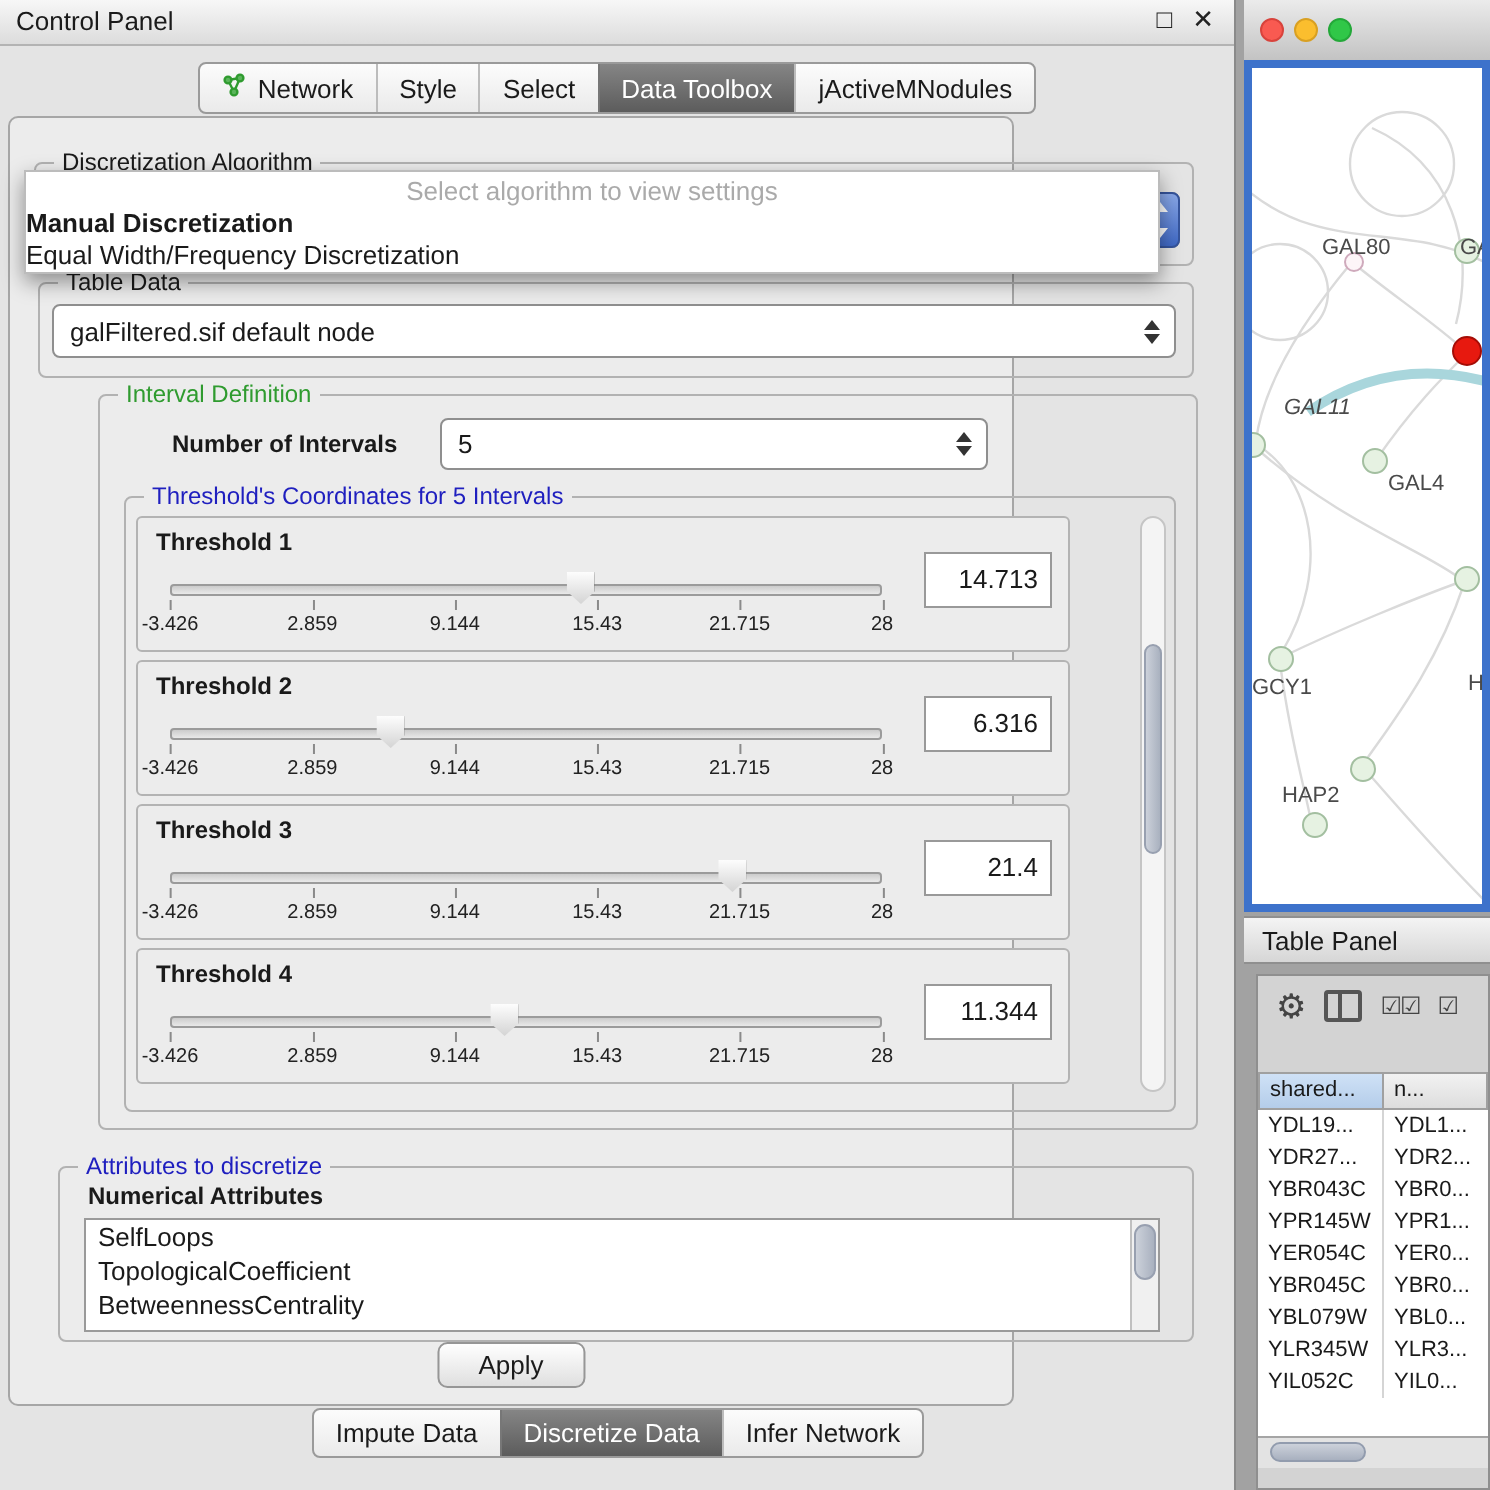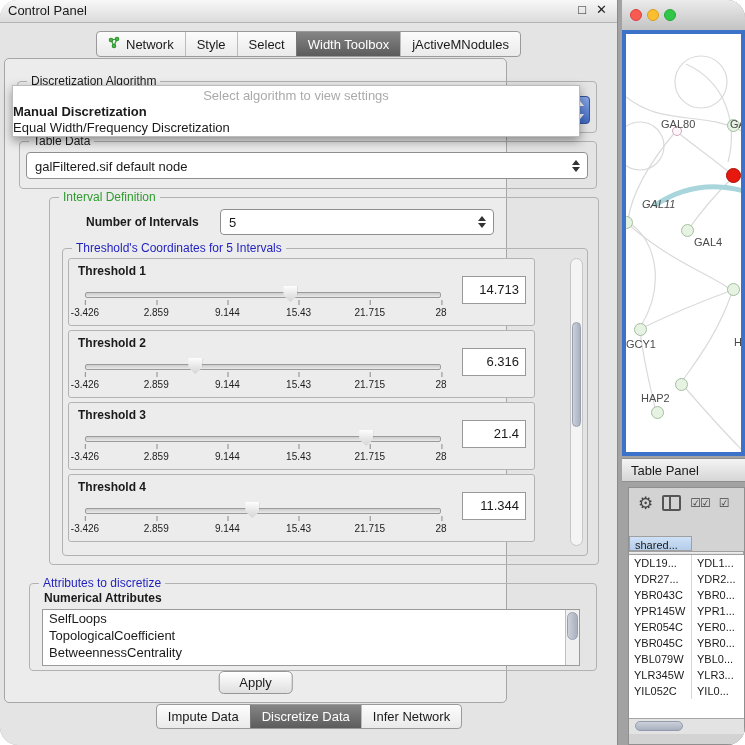--- a/index.html
+++ b/index.html
@@ -1,17 +1,17 @@
 <!DOCTYPE html>
 <html><head>
 <meta charset="utf-8">
 <style>
   html,body{margin:0;padding:0;}
   .screen{position:relative;width:745px;height:745px;background:#a2a2a2;overflow:hidden;
-          font-family:"Liberation Sans","DejaVu Sans",sans-serif;color:#1a1a1a;border-radius:18px;}
+          font-family:"Liberation Sans","DejaVu Sans",sans-serif;color:#1a1a1a;}
 
   
   .control-panel{position:absolute;left:0;top:0;width:618px;height:745px;background:#e4e4e4;border-right:1px solid #8a8a8a;box-sizing:border-box;}
   .cp-titlebar{position:absolute;left:0;top:0;right:0;height:22px;background:linear-gradient(#f7f7f7,#dcdcdc);border-bottom:1px solid #b3b3b3;font-size:13px;}
   .cp-title{position:absolute;left:8px;top:3px;}
   .winbtns{position:absolute;right:10px;top:2px;display:flex;gap:10px;font-size:13px;font-weight:bold;color:#222;}
 
   .cp-tabs{position:absolute;top:31px;left:0;width:100%;display:flex;justify-content:center;}
   .tabstrip{display:flex;border:1px solid #9a9a9a;border-radius:4px;background:linear-gradient(#fcfcfc,#eaeaea);}
   .tab{display:flex;align-items:center;gap:5px;padding:4px 11px;font-size:13px;border-left:1px solid #bcbcbc;white-space:nowrap;}
@@ -93,21 +93,21 @@
   .nlabel{position:absolute;font-size:11px;color:#4a4a4a;white-space:nowrap;}
 
   .tp-header{position:absolute;left:4px;top:458px;width:123px;height:24px;background:linear-gradient(#f4f4f4,#d6d6d6);border-top:1px solid #8f8f8f;border-bottom:1px solid #8f8f8f;font-size:13px;line-height:24px;padding-left:9px;box-sizing:border-box;}
 
   .table-window{position:absolute;left:10px;top:487px;width:117px;height:258px;background:#d3d3d3;border:1px solid #8f8f8f;overflow:hidden;box-sizing:border-box;}
   .tw-toolbar{position:absolute;left:0;top:0;right:0;height:30px;display:flex;align-items:center;gap:9px;padding-left:9px;overflow:hidden;}
   .gear-ic{font-size:17px;color:#444;line-height:1;}
   .cols-ic{width:15px;height:12px;border:2px solid #555;border-radius:2px;position:relative;flex:none;}
   .cols-ic::after{content:"";position:absolute;left:5px;top:0;bottom:0;width:2px;background:#555;}
   .chk{font-size:12px;color:#444;line-height:1;white-space:nowrap;letter-spacing:-1px;}
-  .tw-head{position:absolute;left:0;top:48px;right:0;height:19px;display:flex;font-size:11px;flex-direction:column;}
+  .tw-head{position:absolute;left:0;top:48px;right:0;height:19px;display:flex;font-size:11px;}
   .hc{box-sizing:border-box;border:1px solid #a0a0a0;border-left:none;padding:2px 0 0 5px;overflow:hidden;white-space:nowrap;}
   .hc1{width:63px;background:linear-gradient(#cfe1f6,#b4cdea);border-left:1px solid #a0a0a0;}
   .hc2{flex:1;background:linear-gradient(#f2f2f2,#dddddd);}
   .tw-body{position:absolute;left:0;top:67px;right:0;height:163px;background:#fff;}
   .trow{display:flex;height:16px;font-size:11px;line-height:16px;}
   .tc1{width:63px;padding-left:5px;box-sizing:border-box;border-right:1px solid #d5d5d5;overflow:hidden;white-space:nowrap;}
   .tc2{flex:1;padding-left:5px;overflow:hidden;white-space:nowrap;}
   .tw-hsb{position:absolute;left:0;right:0;top:230px;height:15px;background:#e3e3e3;border-top:1px solid #a5a5a5;}
   .tw-hsb-thumb{position:absolute;left:6px;top:2px;width:48px;height:10px;border-radius:5px;background:linear-gradient(#ccd1da,#a8b0bf);border:1px solid #929cae;box-sizing:border-box;}
 </style>
@@ -143,21 +143,21 @@
           </span>
           <span>Network</span>
         </div>
         <div class="tab">
           <span>Style</span>
         </div>
         <div class="tab">
           <span>Select</span>
         </div>
         <div class="tab sel">
-          <span>Width Toolbox</span>
+          <span>Data Toolbox</span>
         </div>
         <div class="tab">
           <span>jActiveMNodules</span>
         </div>
       </div>
     </div>
 
     <div class="cp-body">
 
       <div class="fs" id="fs-algo">

